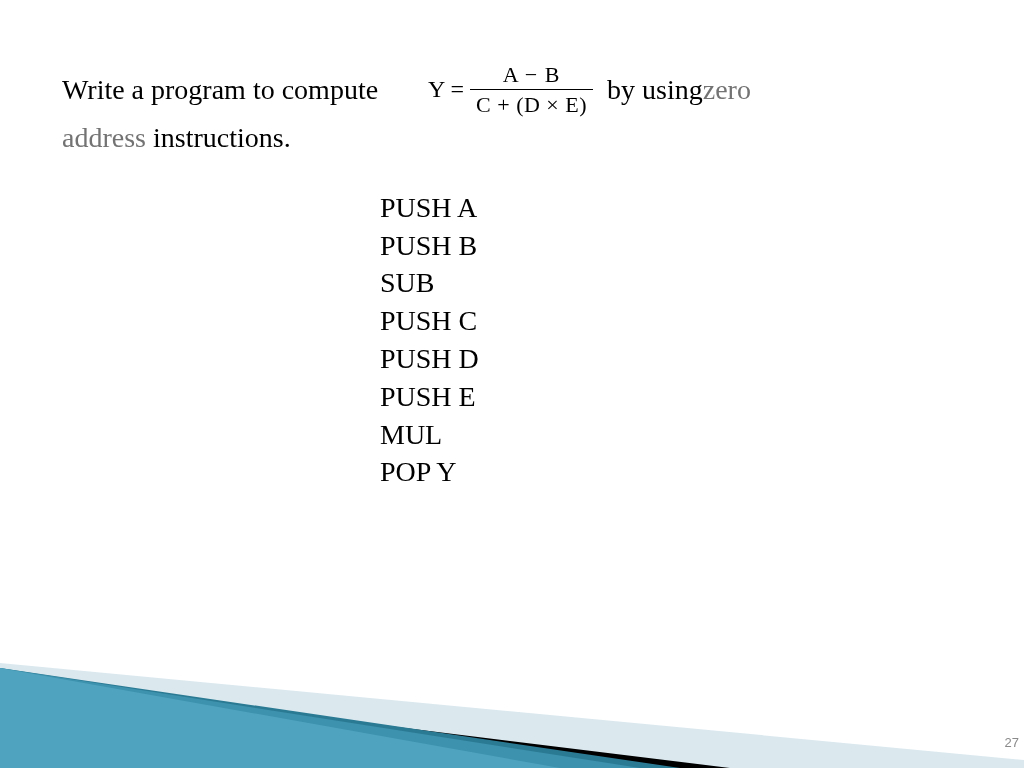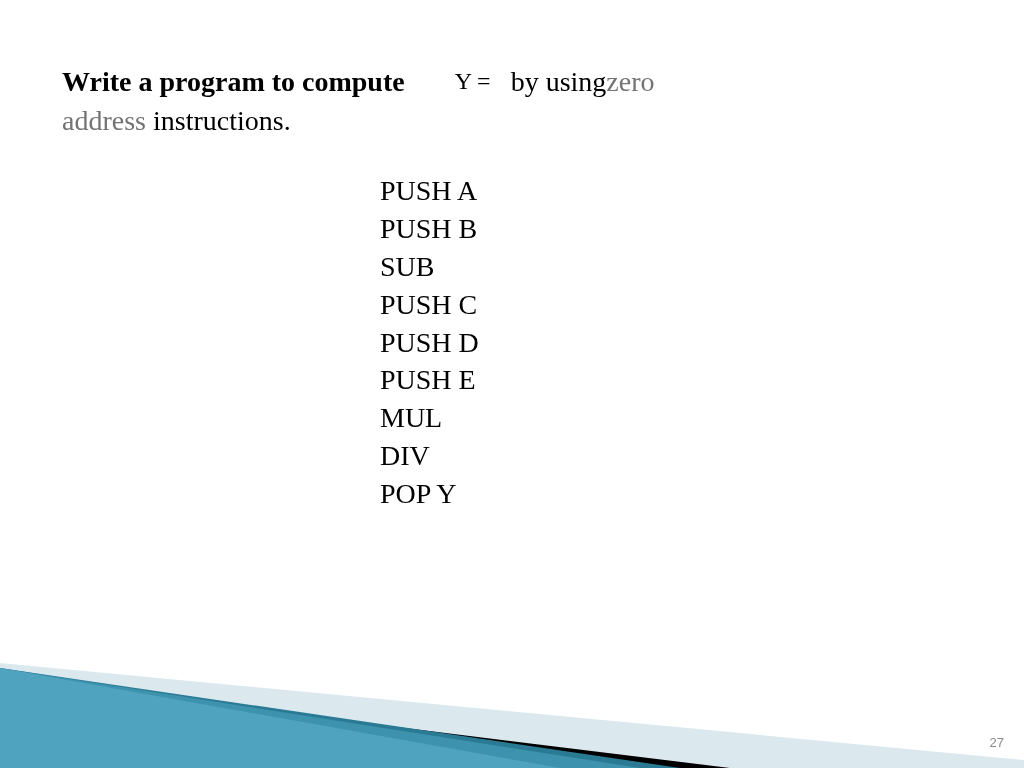--- a/index.html
+++ b/index.html
@@ -24,21 +24,20 @@
       line-height: 1.4;
       display: block;
     }
     .prompt-line1 {
       display: flex;
       align-items: center;
       flex-wrap: nowrap;
     }
     .prompt-text-1 {
       white-space: nowrap;
-      font-weight: bold;
     }
     .prompt-text-3 {
       white-space: nowrap;
       margin-left: 4px;
     }
     .hl {
       color: #737373;
     }
     .formula {
       display: inline-flex;
@@ -69,21 +68,21 @@
     .instructions {
       margin-top: 32px;
       margin-left: 318px;
       font-size: 28px;
       color: #000;
       line-height: 1.35;
     }
     .page-number {
       position: absolute;
       bottom: 18px;
-      right: 20px;
+      right: 5px;
       font-size: 13px;
       color: #8a8a8a;
       font-family: Arial, sans-serif;
     }
     .bottom-deco {
       position: absolute;
       left: 0;
       bottom: 0;
       width: 1024px;
       height: 160px;
@@ -92,38 +91,41 @@
   </style>
 </head>
 <body>
 
 <div class="content">
   <div class="prompt">
     <div class="prompt-line1">
       <span class="prompt-text-1">Write a program to compute</span>
       <span class="formula">
         <span class="lhs">Y =</span>
+        <span class="frac">
+          <span class="num">A − B</span>
+          <span class="den">C + (D × E)</span>
+        </span>
       </span>
       <span class="prompt-text-3"> by using </span>
       <span class="hl">zero</span>
     </div>
     <div>
       <span class="hl">address</span><span> instructions.</span>
     </div>
   </div>
 
   <div class="instructions">
     <div>PUSH A</div>
     <div>PUSH B</div>
     <div>SUB</div>
     <div>PUSH C</div>
     <div>PUSH D</div>
     <div>PUSH E</div>
     <div>MUL</div>
-    <div>DIV</div>
     <div>POP Y</div>
   </div>
 </div>
 
 <div class="page-number">27</div>
 
 <svg class="bottom-deco" viewBox="0 0 1024 160" preserveAspectRatio="none">
   <polygon points="0,55 1024,152 1024,160 0,160" fill="#dbe9ef"></polygon>
   <polygon points="0,70 730,160 0,160" fill="#000000"></polygon>
   <polygon points="0,60 680,160 0,160" fill="#2b7a94"></polygon>

